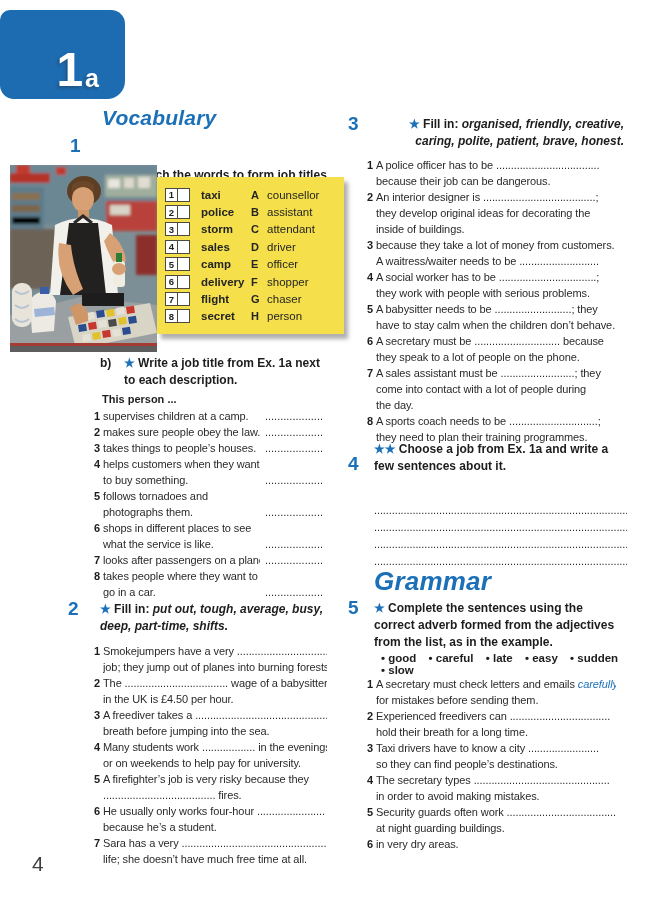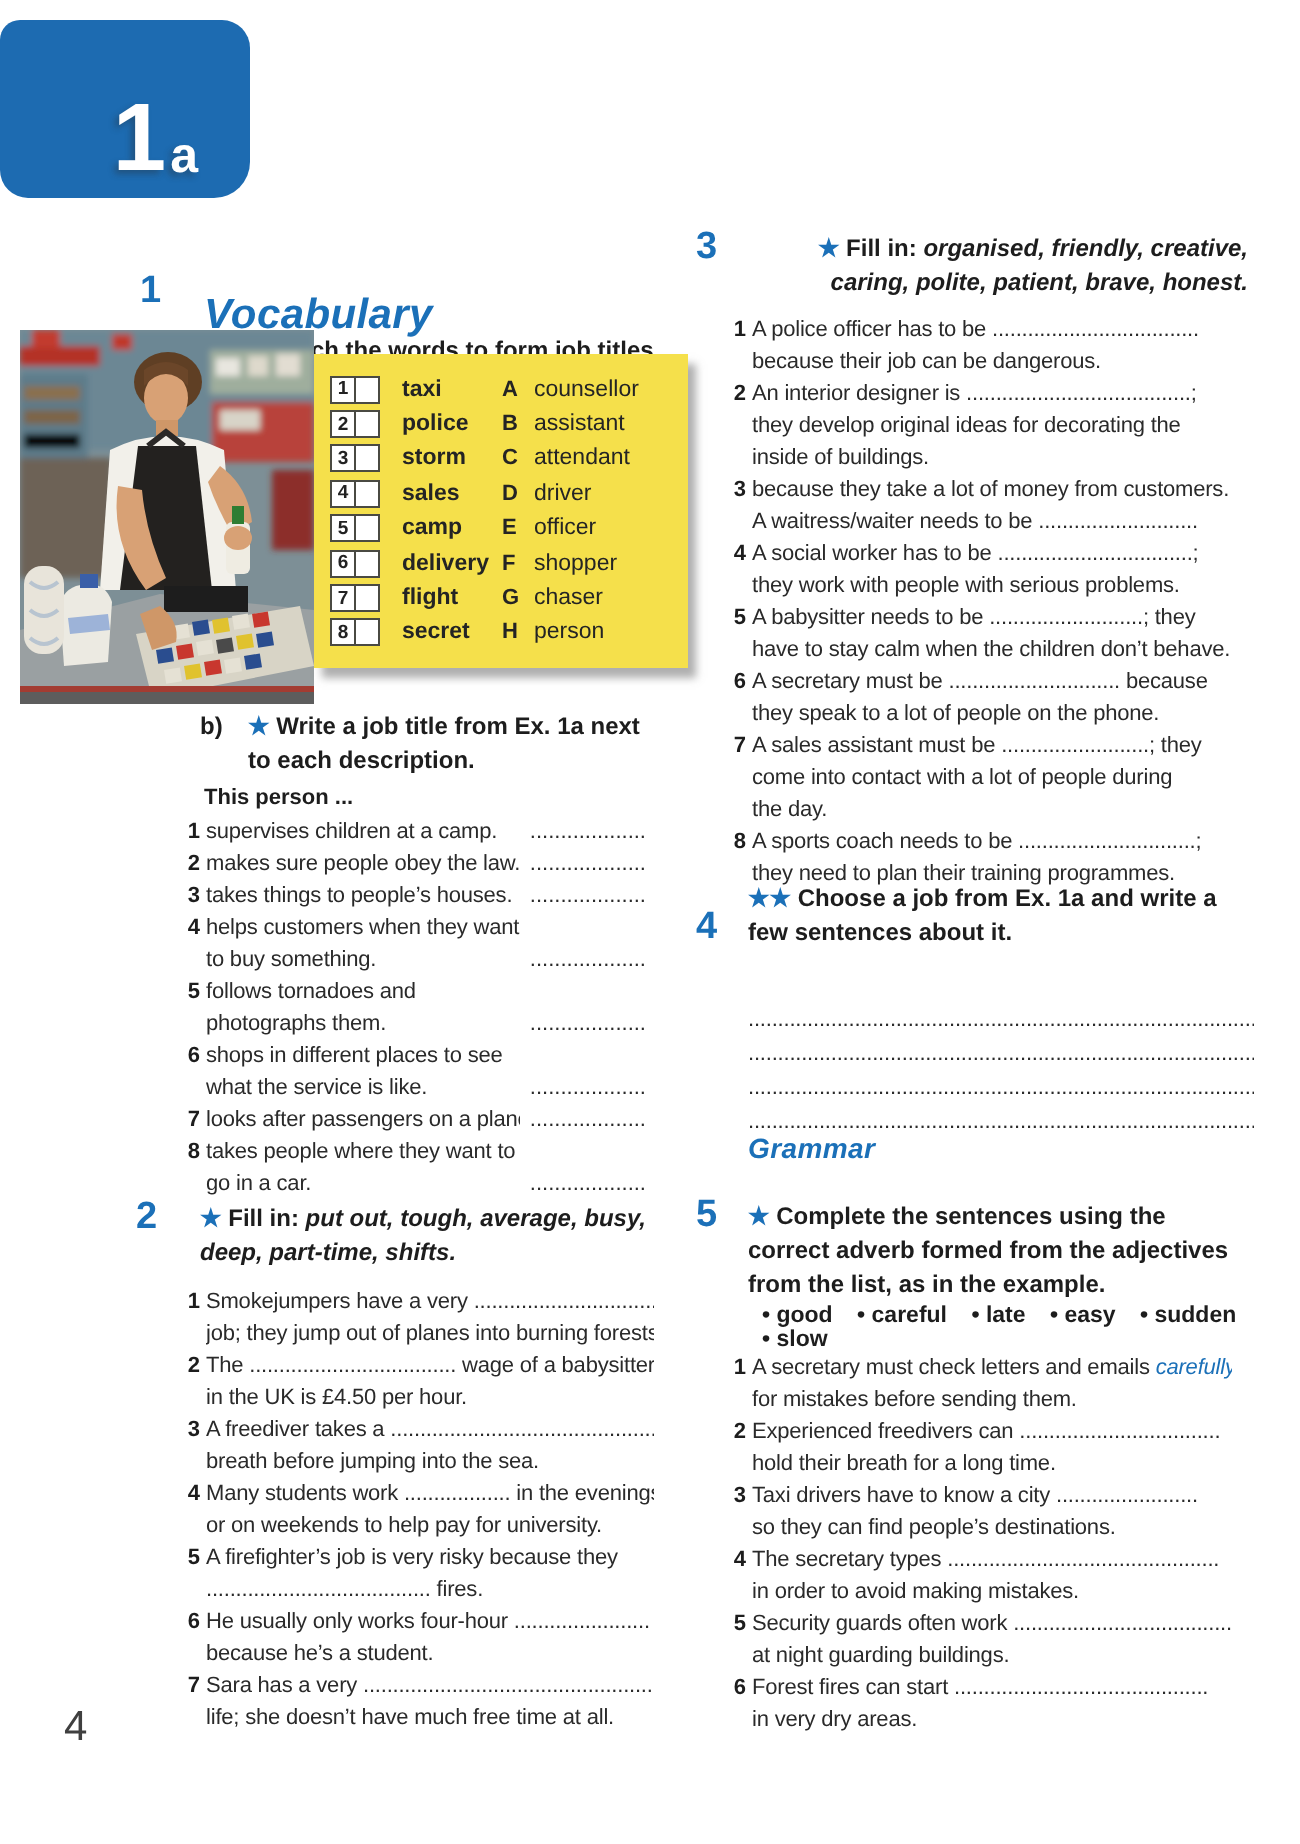--- a/index.html
+++ b/index.html
@@ -10,22 +10,22 @@
   
   .unit-tab{
     position:absolute;left:0;top:10px;width:125px;height:89px;background:#1d6bb1;
     border-radius:10px 14px 18px 14px;display:flex;align-items:flex-end;justify-content:flex-end;
     padding:0 26px 8px 0;box-sizing:border-box;
   }
   .unit-tab .big{font-size:48px;font-weight:bold;color:#fff;line-height:0.9;text-shadow:-2px 2px 3px rgba(40,40,40,.35);}
   .unit-tab .small{font-size:25px;font-weight:bold;color:#fff;line-height:1;margin-left:2px;text-shadow:-2px 2px 3px rgba(40,40,40,.35);}
   
   .section-heading{position:absolute;font-weight:bold;font-style:italic;color:#1b70b8;letter-spacing:0.2px;}
-  #voc-heading{left:102px;top:106px;font-size:21px;margin-top:40px;}
-  #grammar-heading{left:374px;top:566px;font-size:14px;}
+  #voc-heading{left:102px;top:106px;font-size:21px;}
+  #grammar-heading{left:374px;top:566px;font-size:26px;}
   .ex-num{position:absolute;font-size:19px;font-weight:bold;color:#1b70b8;}
   .ex-header{position:absolute;font-size:12px;font-weight:bold;line-height:17px;color:#1d1d1d;}
   .star{color:#1b70b8;font-style:normal;font-weight:bold;}
   .iwords{font-style:italic;}
   
   .photo{position:absolute;left:10px;top:165px;width:147px;height:187px;}
   
   .match-panel{
     position:absolute;left:157px;top:177px;width:187px;height:157px;background:#f5e04b;
     box-shadow:4px 5px 4px rgba(110,110,110,.55);box-sizing:border-box;padding:9px 6px 6px 8px;z-index:3;
@@ -487,19 +487,18 @@
     <div class="item">
         <span class="inum">5</span>
         <div class="itext">
           <div class="tline">Security guards often work .....................................</div>
           <div class="tline">at night guarding buildings.</div>
         </div>
       </div>
     <div class="item">
         <span class="inum">6</span>
         <div class="itext">
-          <div class="tline">Forest fires can start ...........................................</div>
           <div class="tline">in very dry areas.</div>
         </div>
       </div>
   </div>
 
 </div>
 
 </body></html>

